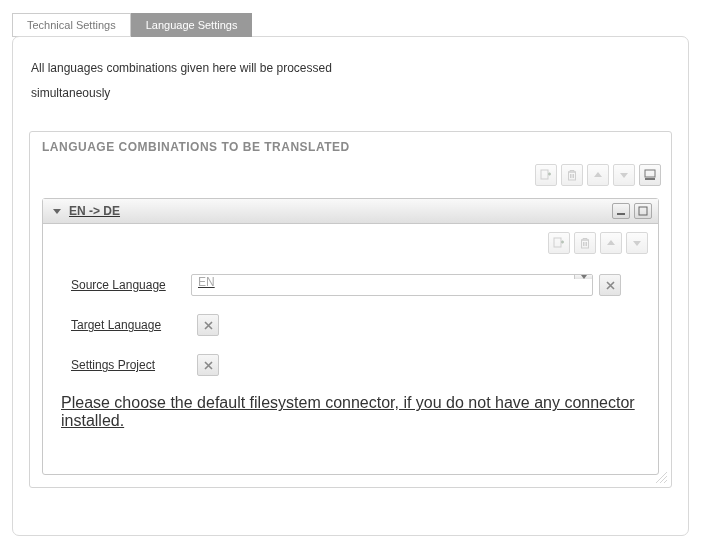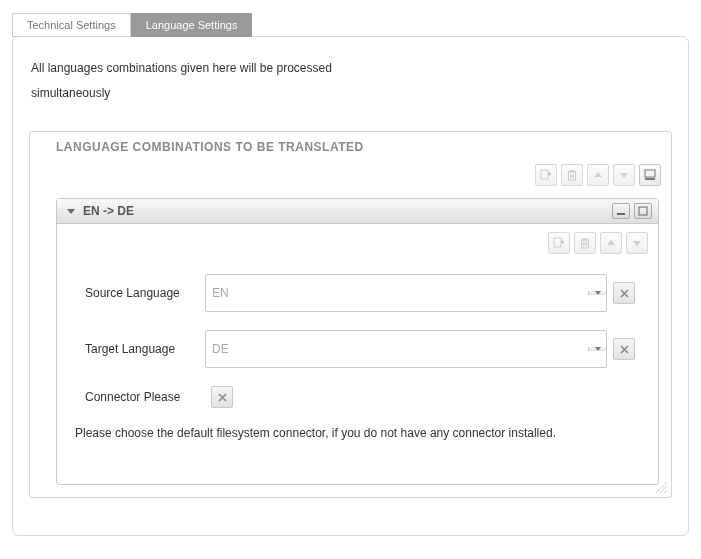--- a/index.html
+++ b/index.html
@@ -41,21 +41,21 @@
     border-radius: 7px;
     padding: 16px;
     min-height: 500px;
     position: relative;
   }
   .intro { margin: 6px 0 4px 2px; line-height: 1.6; }
   .section {
     border: 1px solid #d4d4d4;
     border-radius: 3px;
     margin-top: 28px;
-    padding: 6px 10px 10px 24px;
+    padding: 6px 10px 10px 10px;
     background: #fff;
     position: relative;
   }
   .section-title {
     font-size: 12px;
     font-weight: bold;
     letter-spacing: 0.5px;
     color: #8a8a8a;
     padding: 2px 0 10px 2px;
   }
@@ -76,20 +76,21 @@
     cursor: pointer;
     color: #888;
   }
   .toolbtn.disabled { opacity: 0.7; cursor: default; }
   .toolbtn svg { width: 12px; height: 12px; }
   .pair-card {
     border: 1px solid #c8c8c8;
     border-radius: 3px;
     margin: 2px;
     padding-bottom: 12px;
+    text-decoration: underline;
   }
   .pair-header {
     display: flex;
     align-items: center;
     padding: 4px 6px;
     background: linear-gradient(#f9f9f9,#e0e0e0);
     border-bottom: 1px solid #c8c8c8;
   }
   .pair-title { font-weight: bold; color: #555; margin-left: 4px; font-size: 12px; }
   .chev {
@@ -121,25 +122,25 @@
   }
   .form-label {
     width: 120px;
     text-align: left;
     color: #333;
     font-size: 12px;
   }
   .combo {
     flex: 1;
     display: flex;
-    align-items: center;
+    align-items: flex-start;
     border: 1px solid #c8c8c8;
     border-radius: 2px;
     background: #fff;
-    height: 38px;
+    height: 22px;
     max-width: 402px;
   }
   .combo input {
     border: none;
     flex: 1;
     padding: 0 6px;
     font-size: 12px;
     color: #aaa;
     background: transparent;
     outline: none;
@@ -159,21 +160,21 @@
     margin-left: 6px;
     border: 1px solid #c8c8c8;
     background: linear-gradient(#f6f6f6,#e4e4e4);
     border-radius: 2px;
     display:flex;align-items:center;justify-content:center;
     cursor:pointer;
   }
   .rowclear svg { width:11px; height:11px; }
   .hint {
     margin: 4px 0 32px 8px;
-    font-size: 12px;
+    font-size: 16px;
     color: #333;
   }
   .resize-grip {
     position: absolute;
     right: 3px; bottom: 3px;
     width: 14px; height: 14px;
     opacity: 0.35;
   }
 </style>
 </head>
@@ -280,35 +281,29 @@
           </div>
           <div class="rowclear">
             <svg viewBox="0 0 11 11">
                 <path d="M2 2l7 7M9 2l-7 7" stroke="#888" stroke-width="1.6"></path>
               </svg>
           </div>
         </div>
 
         <div class="form-row">
           <div class="form-label">Target Language</div>
-          <div class="combo">
-            <input type="text" readonly="" value="DE" style="">
-            <div class="combo-btn">
-                <div class="caret"></div>
-              </div>
-          </div>
           <div class="rowclear">
             <svg viewBox="0 0 11 11">
                 <path d="M2 2l7 7M9 2l-7 7" stroke="#888" stroke-width="1.6"></path>
               </svg>
           </div>
         </div>
 
         <div class="form-row">
-          <div class="form-label">Connector Please</div>
+          <div class="form-label">Settings Project</div>
           <div class="rowclear">
             <svg viewBox="0 0 11 11">
                 <path d="M2 2l7 7M9 2l-7 7" stroke="#888" stroke-width="1.6"></path>
               </svg>
           </div>
         </div>
 
         <div class="hint">Please choose the default filesystem connector, if you do not have any connector installed.</div>
       </div>
     </div>

